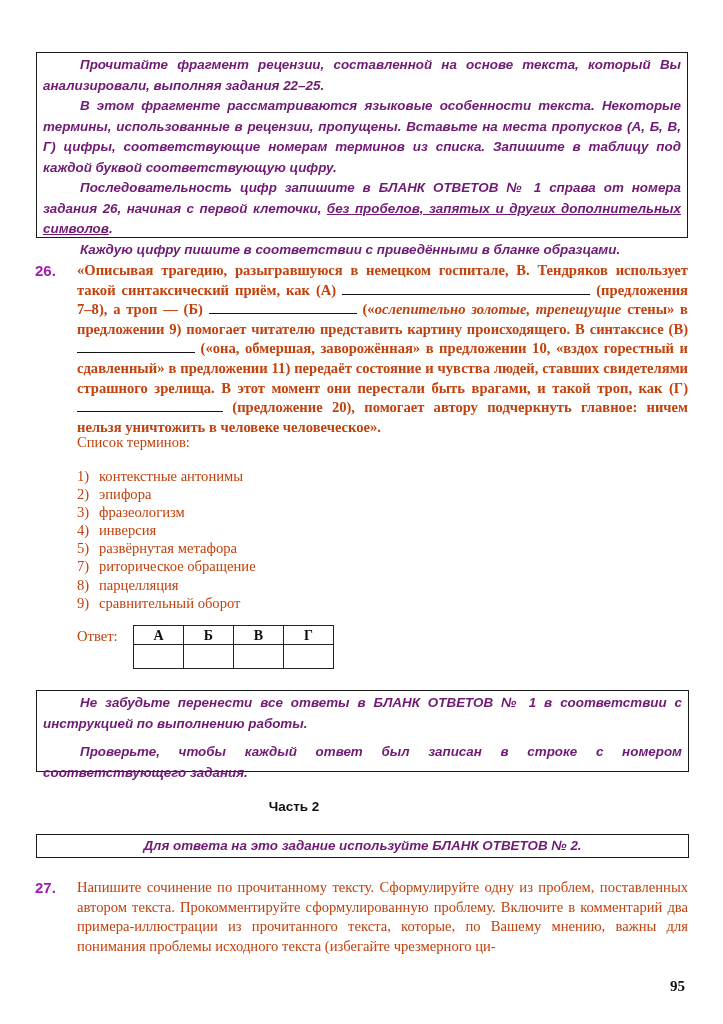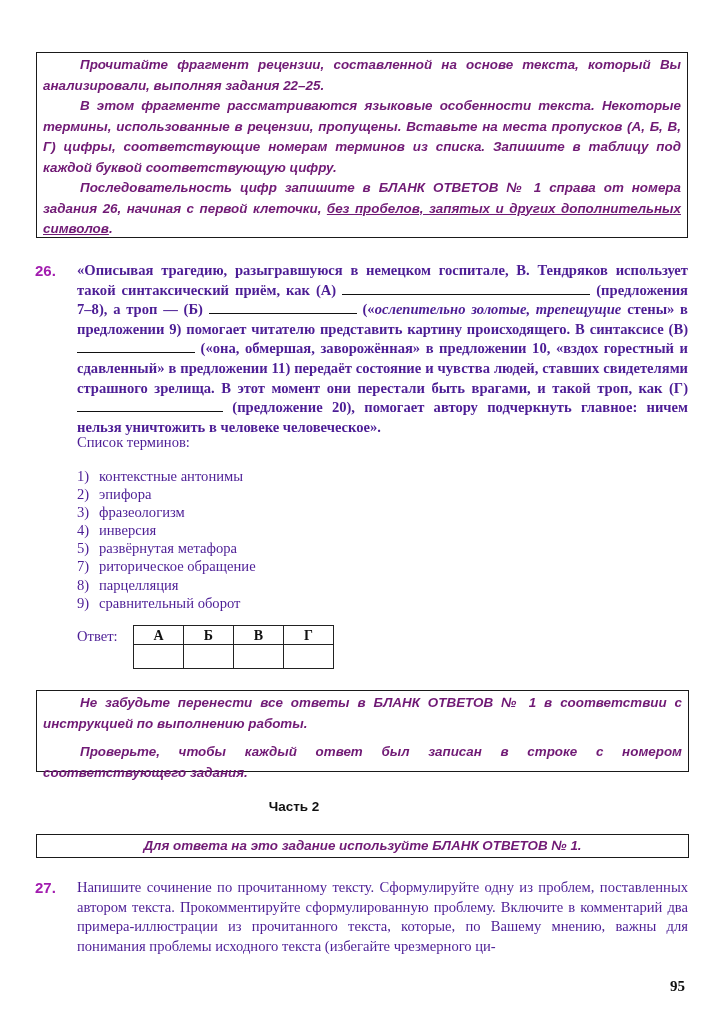--- a/index.html
+++ b/index.html
@@ -20,21 +20,21 @@
   }
   .box p { margin: 0; }
   .box p.ind { text-indent: 37px; }
   .box .ul { text-decoration: underline; }
 
   #box1 { left: 36px; top: 52px; width: 652px; height: 186px; padding: 2px 6px 0 6px; }
   #box2 { left: 36px; top: 690px; width: 653px; height: 82px; padding: 2px 6px 0 6px; }
   #box2 p + p { margin-top: 8px; }
   #box3 { left: 36px; top: 834px; width: 653px; height: 24px; padding: 0 6px; text-align: center; line-height: 21px; }
 
-  .serif { font-family: "Liberation Serif", serif; font-size: 14.6px; line-height: 19.6px; color: #4c1d95; }
+  .serif { font-family: "Liberation Serif", serif; font-size: 14.6px; line-height: 19.6px; color: #c2410c; }
 
   .task-num {
     position: absolute;
     font-family: "Liberation Sans", sans-serif;
     font-weight: bold;
     font-size: 15px;
     color: #a21caf;
   }
   #t26-num { left: 35px; top: 262px; }
   #t27-num { left: 35px; top: 879px; }
@@ -73,20 +73,21 @@
 </style>
 </head>
 <body>
 
 <div class="page">
 
   <div class="box" id="box1">
     <p class="ind">Прочитайте фрагмент рецензии, составленной на основе текста, который Вы анализировали, выполняя задания 22–25.</p>
     <p class="ind">В этом фрагменте рассматриваются языковые особенности текста. Некоторые термины, использованные в рецензии, пропущены. Вставьте на места пропусков (А, Б, В, Г) цифры, соответствующие номерам терминов из списка. Запишите в таблицу под каждой буквой соответствующую цифру.</p>
     <p class="ind"><span>Последовательность цифр запишите в БЛАНК ОТВЕТОВ № 1 справа от номера задания 26, начиная с первой клеточки, </span><span class="ul">без пробелов, запятых и других дополнительных символов</span><span>.</span></p>
+    <p class="ind">Каждую цифру пишите в соответствии с приведёнными в бланке образцами.</p>
   </div>
 
   <div class="task-num" id="t26-num">26.</div>
   <div class="task-text serif" id="t26-text"><span>«Описывая трагедию, разыгравшуюся в немецком госпитале, В. Тендряков использует такой синтаксический приём, как (А) </span><span class="blank" style="width:248px"></span><span> (предложения 7–8), а троп — (Б) </span><span class="blank" style="width:148px"></span><span> («</span><span class="it">ослепительно золотые, трепещущие</span><span> стены» в предложении 9) помогает читателю представить картину происходящего. В синтаксисе (В) </span><span class="blank" style="width:118px"></span><span> («она, обмершая, заворожённая» в предложении 10, «вздох горестный и сдавленный» в предложении 11) передаёт состояние и чувства людей, ставших свидетелями страшного зрелища. В этот момент они перестали быть врагами, и такой троп, как (Г) </span><span class="blank" style="width:146px"></span><span> (предложение 20), помогает автору подчеркнуть главное: ничем нельзя уничтожить в человеке человеческое».</span></div>
 
   <div class="serif" id="terms-title">Список терминов:</div>
   <ul class="serif" id="terms-list">
     <li><span class="n">1)</span><span>контекстные антонимы</span></li>
     <li><span class="n">2)</span><span>эпифора</span></li>
     <li><span class="n">3)</span><span>фразеологизм</span></li>
@@ -115,19 +116,19 @@
   </tbody>
     </table>
 
   <div class="box" id="box2">
     <p class="ind">Не забудьте перенести все ответы в БЛАНК ОТВЕТОВ № 1 в соответствии с инструкцией по выполнению работы.</p>
     <p class="ind">Проверьте, чтобы каждый ответ был записан в строке с номером соответствующего задания.</p>
   </div>
 
   <div id="part2">Часть 2</div>
 
-  <div class="box" id="box3">Для ответа на это задание используйте БЛАНК ОТВЕТОВ № 1.</div>
+  <div class="box" id="box3">Для ответа на это задание используйте БЛАНК ОТВЕТОВ № 2.</div>
 
   <div class="task-num" id="t27-num">27.</div>
   <div class="task-text serif" id="t27-text">Напишите сочинение по прочитанному тексту. Сформулируйте одну из проблем, поставленных автором текста. Прокомментируйте сформулированную проблему. Включите в комментарий два примера-иллюстрации из прочитанного текста, которые, по Вашему мнению, важны для понимания проблемы исходного текста (избегайте чрезмерного ци-</div>
 
   <div id="page-num">95</div>
 </div>
 
 </body></html>

